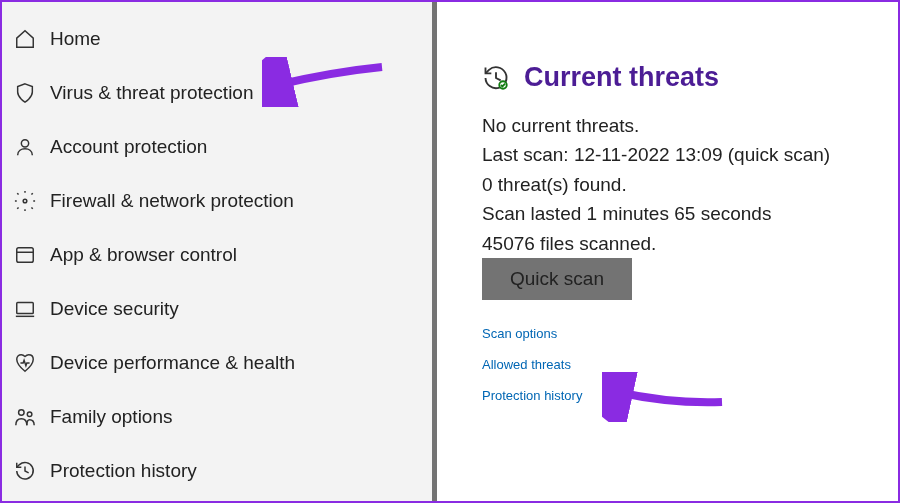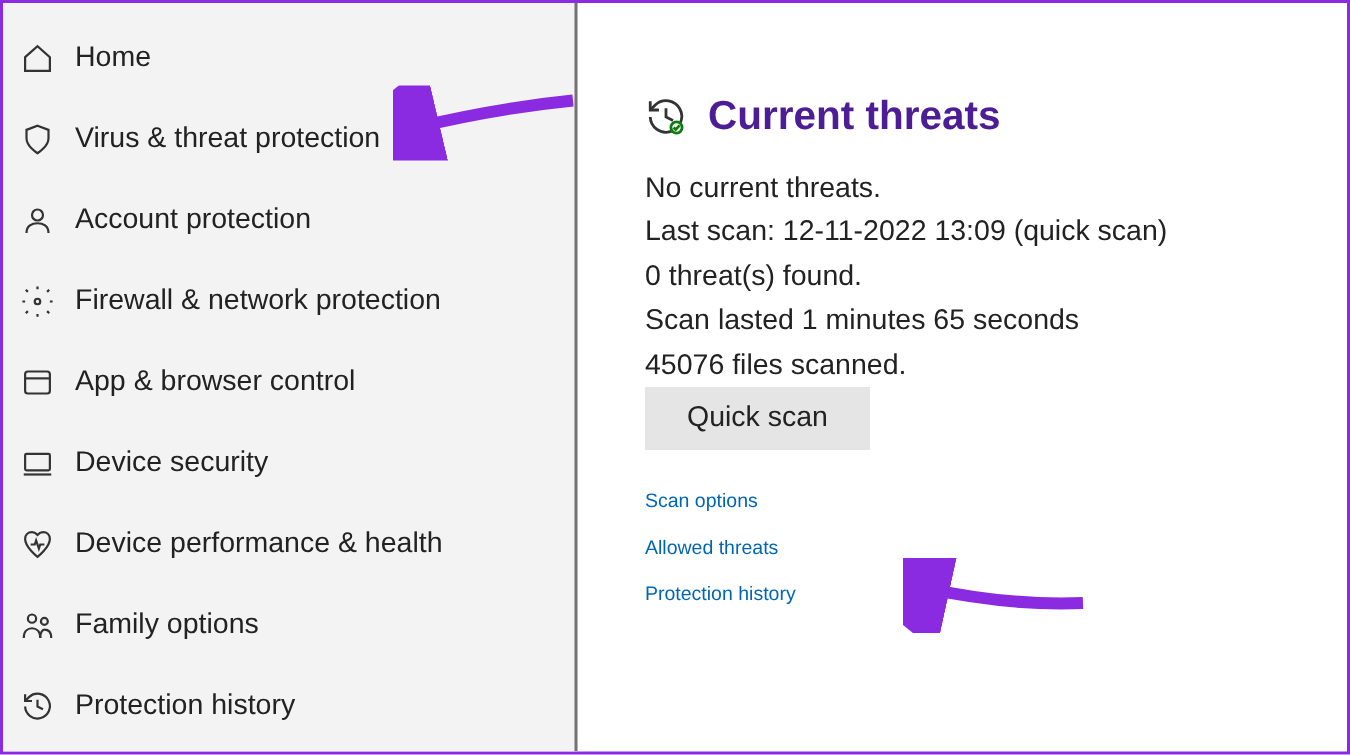--- a/index.html
+++ b/index.html
@@ -10,24 +10,24 @@
     height: 503px;
     overflow: hidden;
     border: 2px solid #8a2be2;
     position: relative;
   }
   .layout {
     display: flex;
     height: 100%;
   }
   .sidebar {
-    width: 383px;
+    width: 435px;
     background: #f3f3f3;
     padding-top: 10px;
-    border-right: 2px solid #737373;
+    border-right: 5px solid #737373;
   }
   .sidebar-item {
     display: flex;
     align-items: center;
     height: 54px;
     padding-left: 12px;
     cursor: pointer;
     color: #222;
     font-size: 19px;
   }
@@ -61,21 +61,21 @@
     color: #4c1d95;
   }
   .status-text {
     font-size: 19px;
     color: #222;
     line-height: 1.55;
     max-width: 380px;
   }
   .status-text p { margin: 0; }
   .quick-scan-btn {
-    background: #e5e5e5;
+    background: #737373;
     border: none;
     padding: 10px 28px;
     font-size: 19px;
     color: #222;
     cursor: pointer;
     margin-bottom: 26px;
     font-family: inherit;
   }
   .link-list a {
     display: block;

